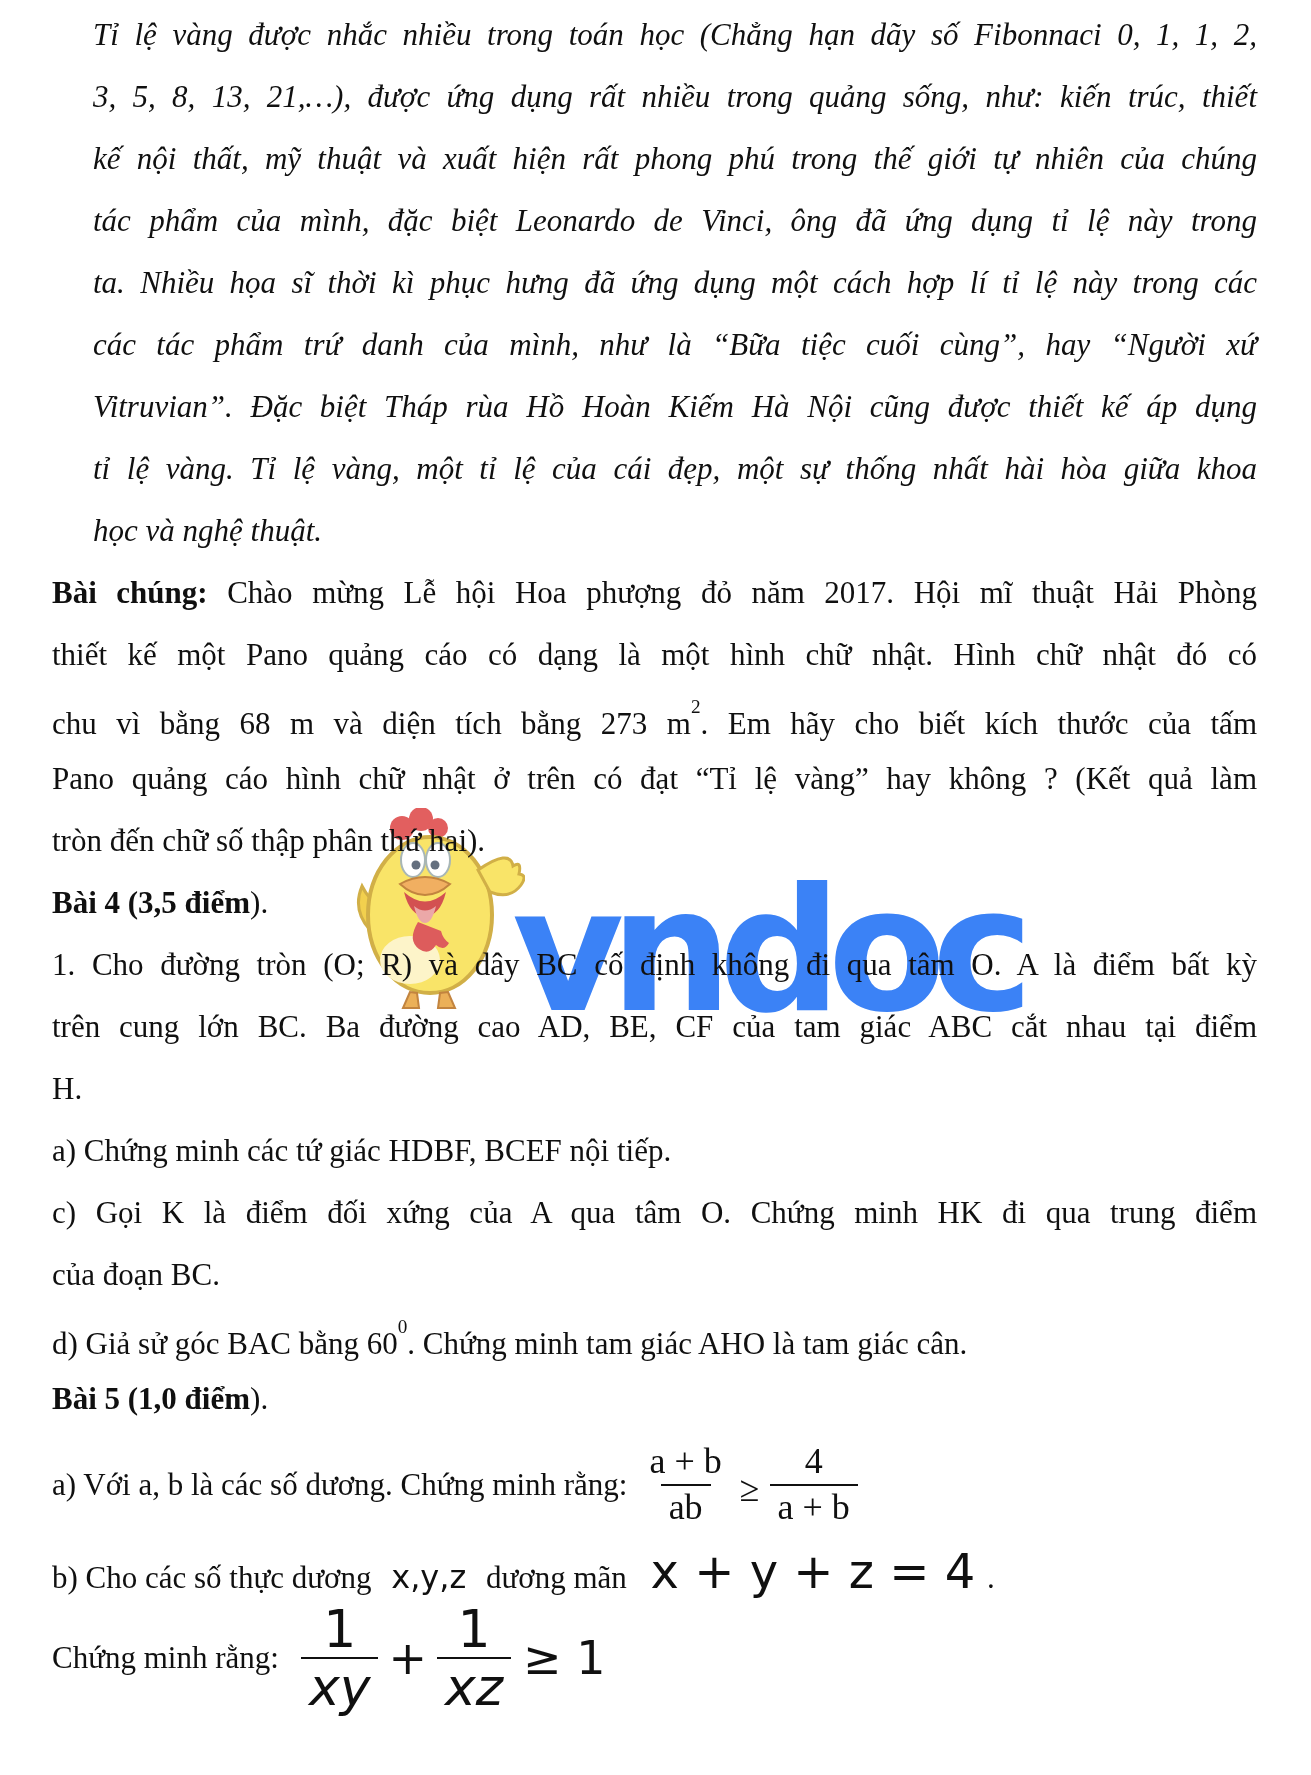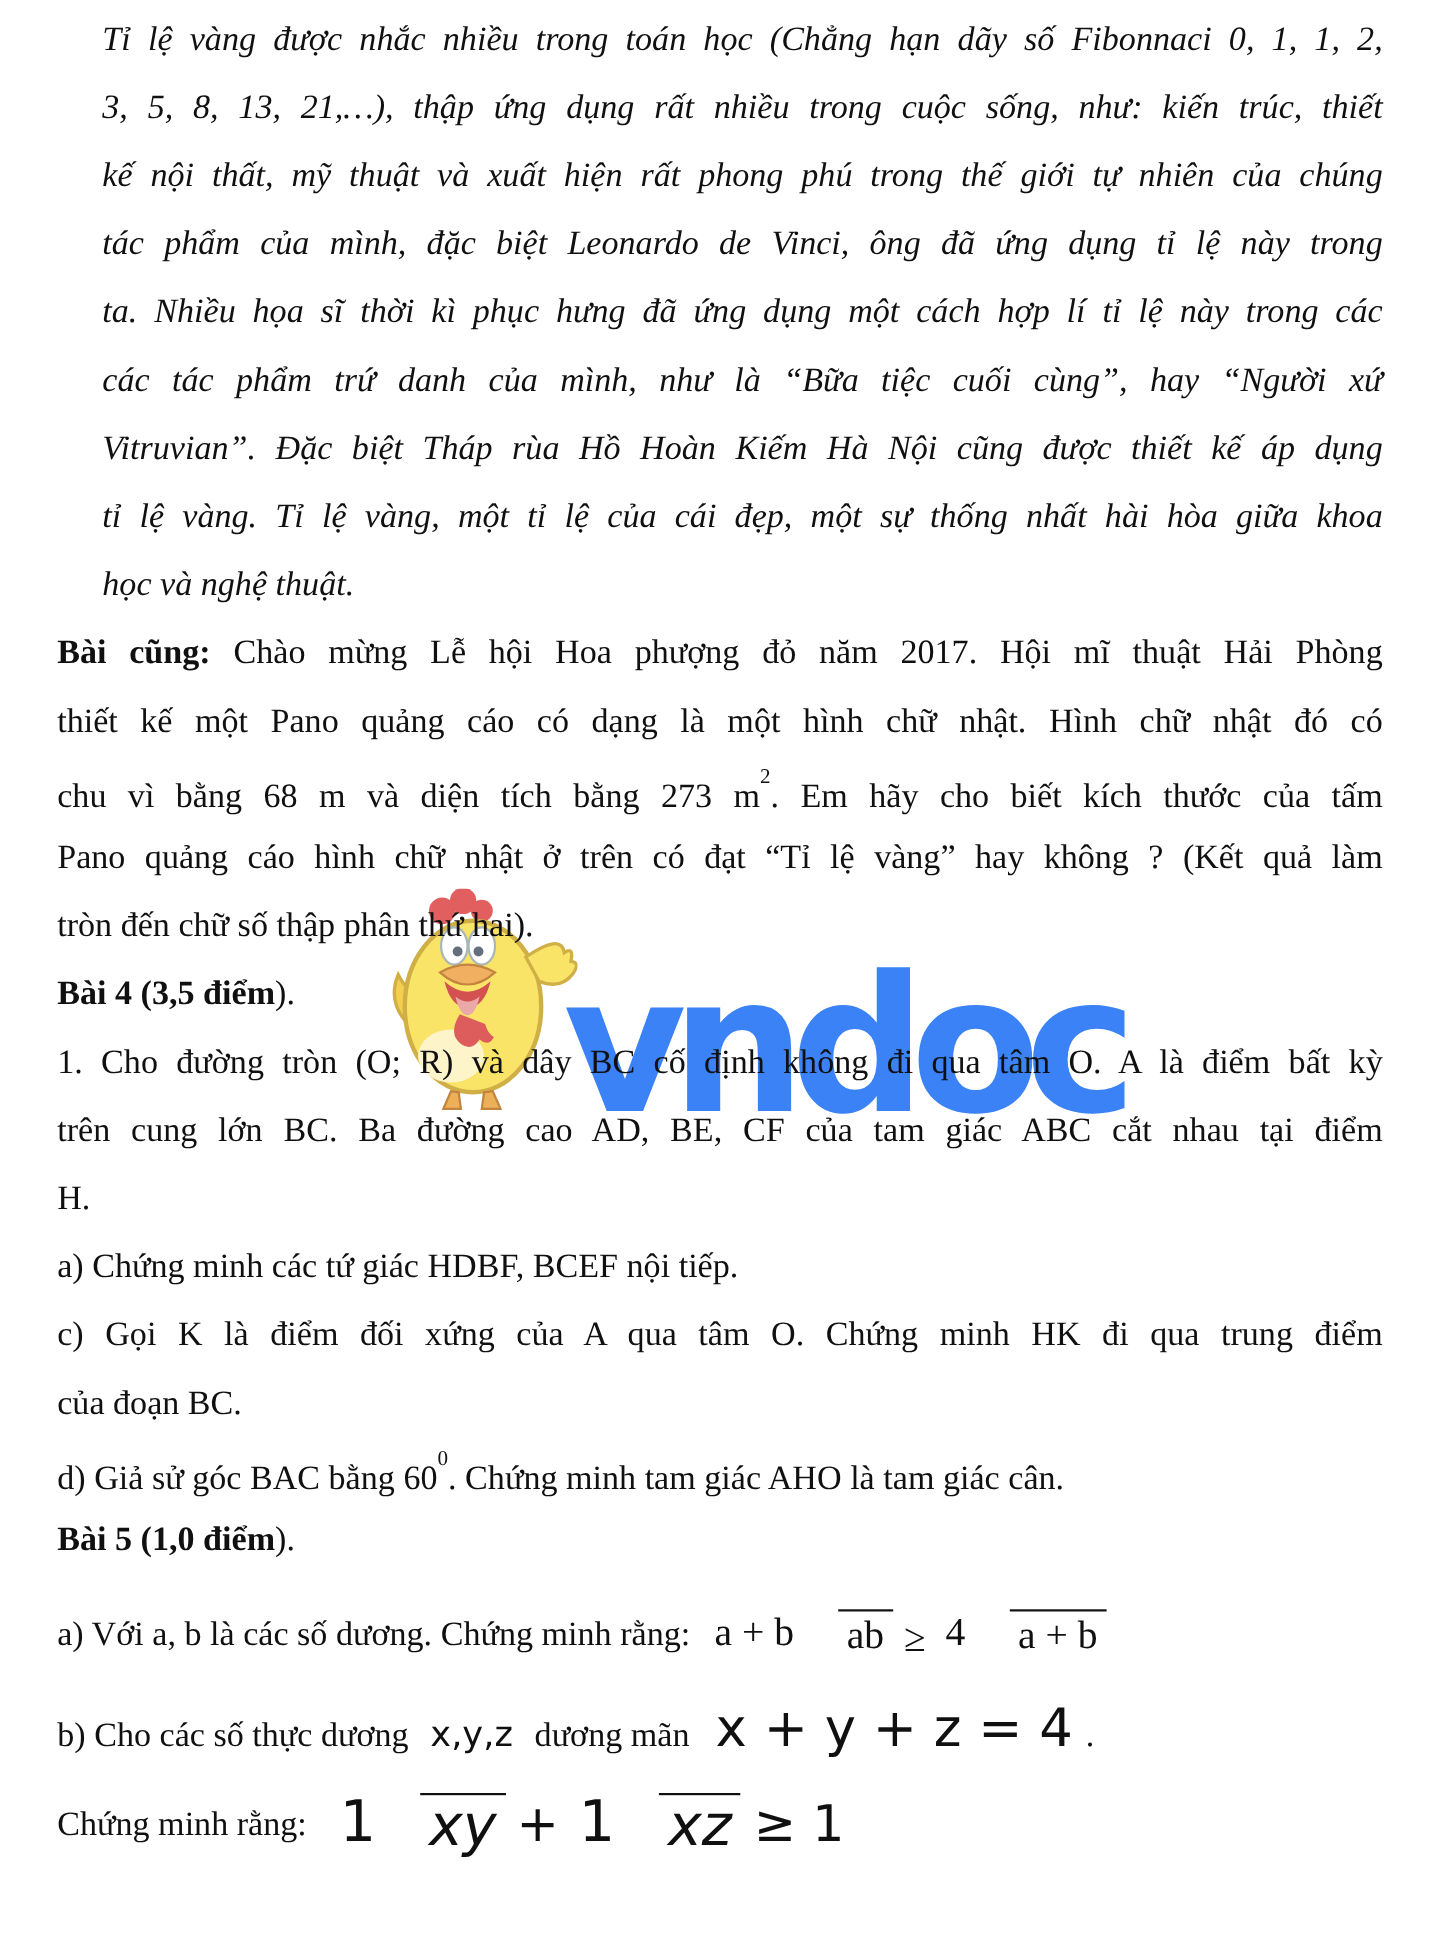--- a/index.html
+++ b/index.html
@@ -30,22 +30,22 @@
     top:-0.5em;
   }
   
   .frow { display:flex; align-items:center; }
   .frow-a { height:110px; }
   .frow-b { height:111px; }
   .lead { font-size:31px; }
   .mser { font-family:"Liberation Serif", serif; font-size:36px; }
   .msan { font-family:"DejaVu Sans", sans-serif; }
   .frac {
-    display:inline-flex; align-items:center;
-    text-align:center; vertical-align:middle;gap:32px;
+    display:inline-flex; flex-direction:column; align-items:center;
+    text-align:center; vertical-align:middle;
   }
   .frac .num { padding:0 8px 2px 8px; }
   .frac .den { border-top:2.5px solid #101010; padding:2px 8px 0 8px; }
   .fa { font-size:36px; line-height:1.1; margin-left:14px; }
   .fa2 { margin-left:0; }
   .rel-a { font-size:36px; margin:0 10px; position:relative; top:4px; }
   .fb { font-size:52px; line-height:1.0; margin-left:22px; font-family:"DejaVu Sans", sans-serif; }
   .fb .den { font-style:italic; }
   .op-b { font-family:"DejaVu Sans", sans-serif; font-size:46px; margin:0 10px; }
   .rel-b { font-family:"DejaVu Sans", sans-serif; font-size:46px; margin-left:12px; }
@@ -82,31 +82,31 @@
   <path d="M68 114 q-11 18 1 27 q10 7 17 -4 q8 7 13 -2 q-6 -4 -8 -12 Z" fill="#d84040"></path>
   <path d="M60 184 l-7 16 h16 l-2 -15 Z" fill="#e8a33c" stroke="#b86f1e" stroke-width="2"></path>
   <path d="M98 184 l7 16 h-17 l2 -15 Z" fill="#e8a33c" stroke="#b86f1e" stroke-width="2"></path>
 </svg>
 
 <div class="wm wm-text">vndoc</div>
 
 <div class="page">
 
   <div class="ln it just">Tỉ lệ vàng được nhắc nhiều trong toán học (Chẳng hạn dãy số Fibonnaci 0, 1, 1, 2,</div>
-  <div class="ln it just">3, 5, 8, 13, 21,…), thập ứng dụng rất nhiều trong cuộc sống, như: kiến trúc, thiết</div>
+  <div class="ln it just">3, 5, 8, 13, 21,…), được ứng dụng rất nhiều trong quảng sống, như: kiến trúc, thiết</div>
   <div class="ln it just">kế nội thất, mỹ thuật và xuất hiện rất phong phú trong thế giới tự nhiên của chúng</div>
   <div class="ln it just">tác phẩm của mình, đặc biệt Leonardo de Vinci, ông đã ứng dụng tỉ lệ này trong</div>
   <div class="ln it just">ta. Nhiều họa sĩ thời kì phục hưng đã ứng dụng một cách hợp lí tỉ lệ này trong các</div>
   <div class="ln it just">các tác phẩm trứ danh của mình, như là “Bữa tiệc cuối cùng”, hay “Người xứ</div>
   <div class="ln it just">Vitruvian”. Đặc biệt Tháp rùa Hồ Hoàn Kiếm Hà Nội cũng được thiết kế áp dụng</div>
   <div class="ln it just">tỉ lệ vàng. Tỉ lệ vàng, một tỉ lệ của cái đẹp, một sự thống nhất hài hòa giữa khoa</div>
   <div class="ln it">học và nghệ thuật.</div>
 
   <div class="ln just">
-    <span class="b">Bài cũng:</span><span> Chào mừng Lễ hội Hoa phượng đỏ năm 2017. Hội mĩ thuật Hải Phòng</span>
+    <span class="b">Bài chúng:</span><span> Chào mừng Lễ hội Hoa phượng đỏ năm 2017. Hội mĩ thuật Hải Phòng</span>
   </div>
   <div class="ln just">thiết kế một Pano quảng cáo có dạng là một hình chữ nhật. Hình chữ nhật đó có</div>
   <div class="ln just">
     <span>chu vì bằng 68 m và diện tích bằng 273 m</span><sup class="s">2</sup><span>. Em hãy cho biết kích thước của tấm</span>
   </div>
   <div class="ln just">Pano quảng cáo hình chữ nhật ở trên có đạt “Tỉ lệ vàng” hay không ? (Kết quả làm</div>
   <div class="ln">tròn đến chữ số thập phân thứ hai).</div>
 
   <div class="ln">
     <span class="b">Bài 4 (3,5 điểm</span><span>).</span>

